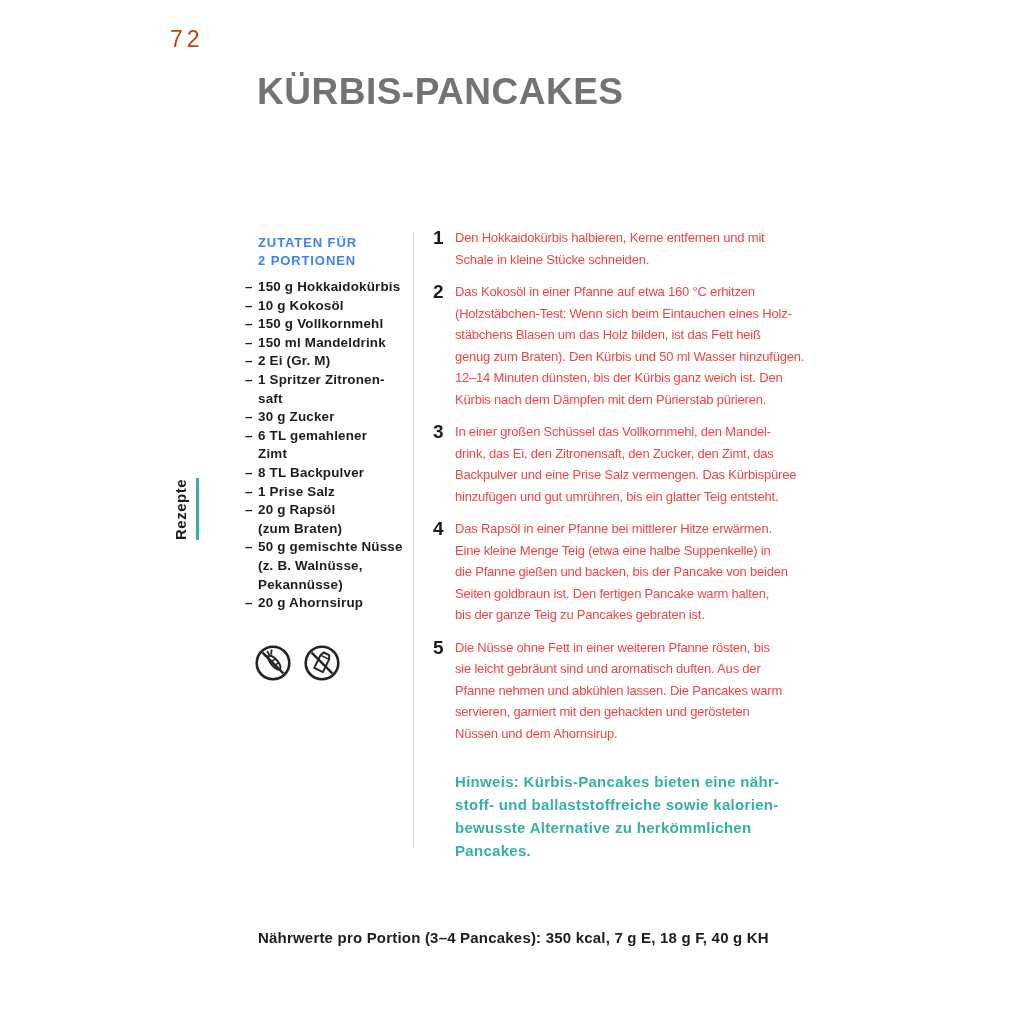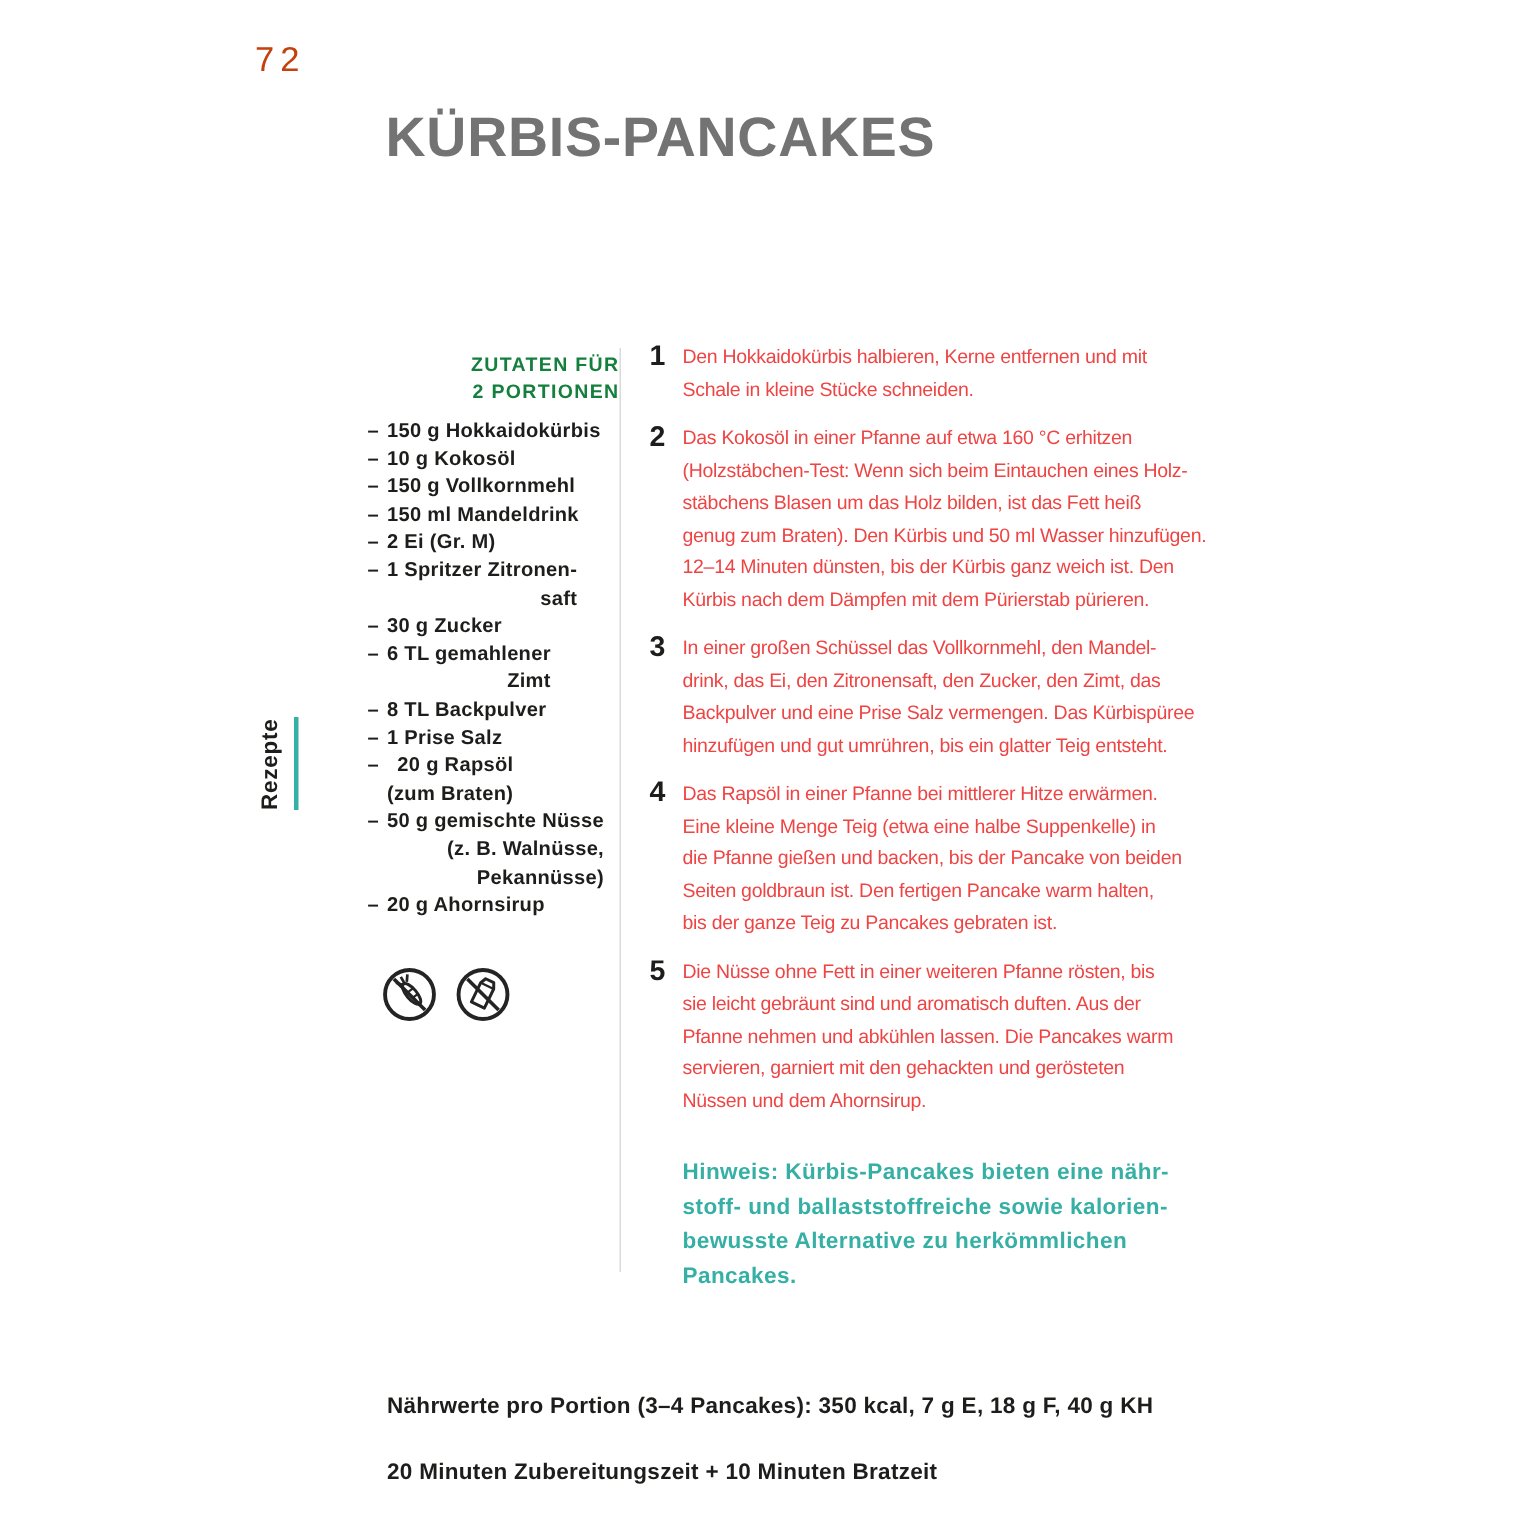--- a/index.html
+++ b/index.html
@@ -22,27 +22,27 @@
     display:flex;align-items:center;justify-content:center;
   }
   .side-tab-line{
     position:absolute;left:196px;top:478px;width:3px;height:62px;background:#36b0a5;
   }
   .ingredients{
     position:absolute;left:245px;top:234px;width:168px;
   }
   .ing-heading{
     margin-left:13px;font-size:13px;font-weight:bold;letter-spacing:0.9px;
-    line-height:17.5px;white-space:pre-line;margin-bottom:9px;color:#15803d;text-align:right;
+    line-height:17.5px;white-space:pre-line;margin-bottom:9px;color:#3b82f6;
   }
   .ing-item{
     display:flex;font-size:13.4px;font-weight:bold;line-height:18.6px;color:#1d1d1b;
   }
   .ing-item .dash{width:13px;flex:0 0 13px;}
-  .ing-item .ing-text{white-space:pre-line;letter-spacing:0.2px;text-align:right;}
+  .ing-item .ing-text{white-space:pre-line;letter-spacing:0.2px;}
   .icons-row{
     position:absolute;left:253px;top:643px;display:flex;gap:9px;
   }
   .icons-row svg{display:block;}
   .divider{
     position:absolute;left:413px;top:232px;width:1px;height:616px;background:#dadada;
   }
   .steps{
     position:absolute;left:433px;top:227px;width:382px;
   }
@@ -206,16 +206,15 @@
     </div>
 
     <div class="note">Hinweis: Kürbis-Pancakes bieten eine nähr-
 stoff- und ballaststoffreiche sowie kalorien-
 bewusste Alternative zu herkömmlichen
 Pancakes.</div>
   </div>
 
   <div class="footer">
     <div>Nährwerte pro Portion (3–4 Pancakes): 350 kcal, 7 g E, 18 g F, 40 g KH</div>
-    <div>20 Minuten Zubereitungszeit + 10 Minuten Bratzeit</div>
   </div>
 
 </div>
 
 </body></html>

